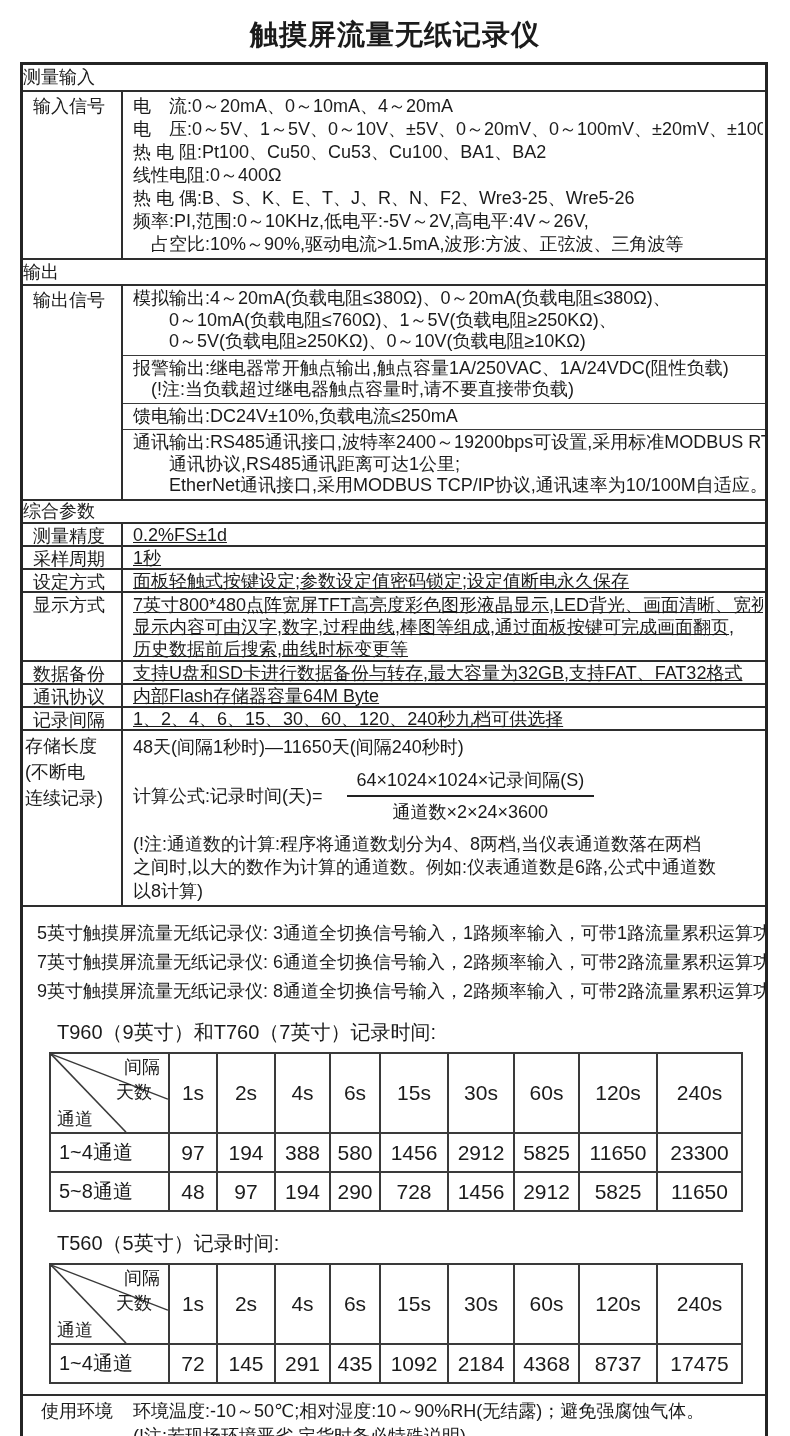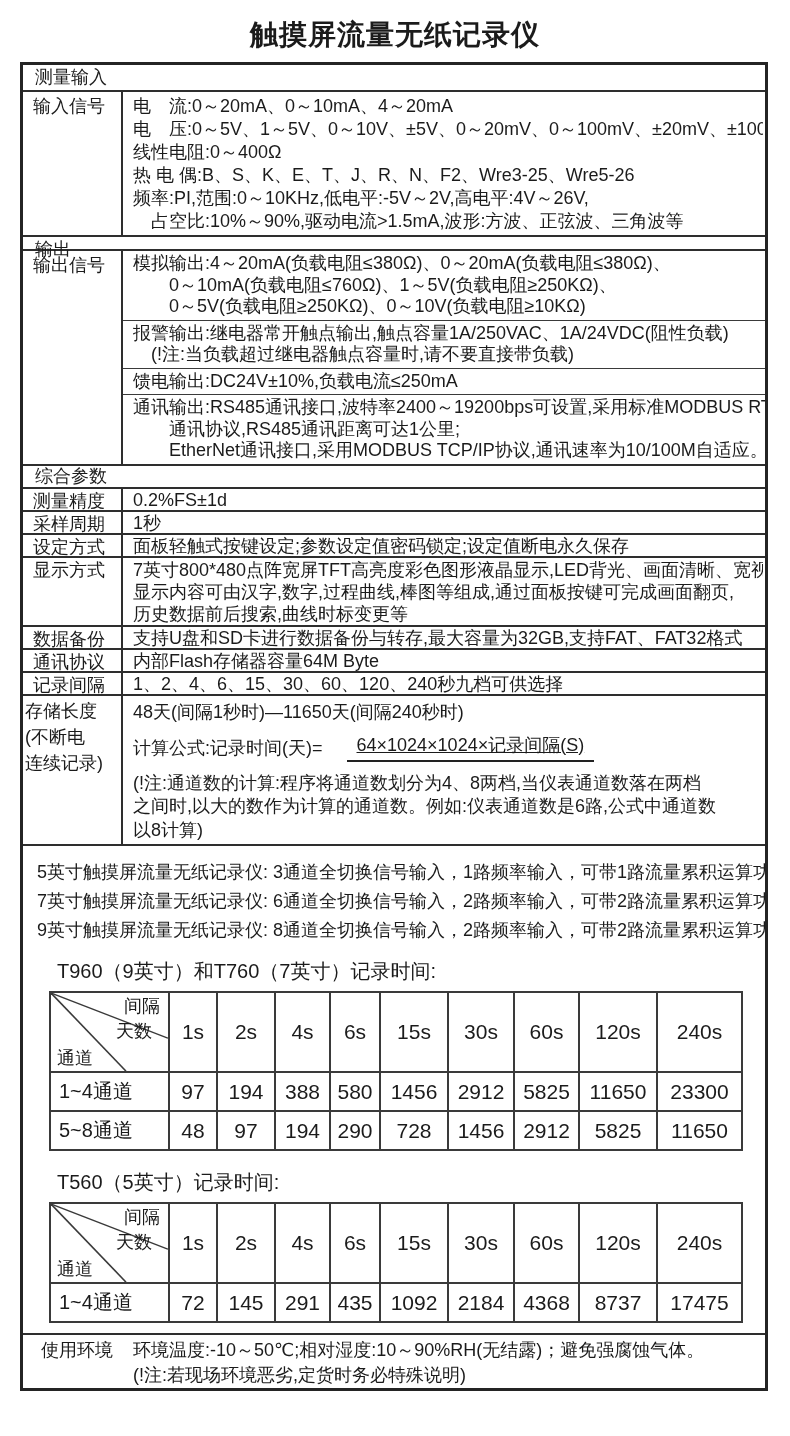--- a/index.html
+++ b/index.html
@@ -12,41 +12,41 @@
   .page-title {
     position: absolute; top: 16px; left: 0; width: 100%;
     text-align: center; font-size: 28px; font-weight: bold; letter-spacing: 1px;
   }
   .main {
     position: absolute; left: 20px; top: 62px; width: 748px;
     border: 3px solid #242424; background: #fff;
   }
   .row { border-bottom: 2px solid #2e2e2e; font-size: 18px; }
   .row:last-child { border-bottom: none; }
-  .sec-head { height: 27px; line-height: 25px; padding-left: 12px; }
+  .sec-head { height: 27px; line-height: 25px; }
   .flexrow { display: flex; }
   .lab {
     flex: 0 0 100px; width: 100px; border-right: 2px solid #2e2e2e;
     padding: 2px 2px 0 10px; line-height: 24px;
   }
   .cell { flex: 1 1 auto; min-width: 0; padding: 3px 2px 2px 10px; }
   .ln { line-height: 23px; white-space: nowrap; overflow: hidden; }
   .blk { padding: 2px 0 2px 10px; border-bottom: 1.5px solid #3a3a3a; }
   .blk:last-child { border-bottom: none; }
   .blk .ln { line-height: 21.5px; }
   .kv { display: flex; }
-  .kv .cell { padding-top: 1px; padding-bottom: 0; }
+  .kv .cell { padding-top: 1px; padding-bottom: 0; text-decoration: underline; }
   .kv .ln { line-height: 21px; }
   .h23 { height: 23px; }
   .h70 .ln { line-height: 22px; }
   .storage-content { padding: 4px 2px 2px 10px; }
   .range-ln { line-height: 24px; white-space: nowrap; }
   .formula-line { display: flex; align-items: center; margin: 10px 0 6px 0; }
   .formula-label { white-space: nowrap; }
-  .frac { display: inline-flex; flex-direction: column; text-align: center; margin-left: 24px; text-decoration: underline; }
+  .frac { display: inline-flex; flex-direction: column; text-align: center; margin-left: 24px; }
   .frac .num { padding: 0 10px 4px 10px; border-bottom: 2px solid #222; line-height: 22px; }
   .frac .den { padding-top: 4px; line-height: 22px; }
   .storage-note { margin-top: 10px; }
   .storage-note .ln { line-height: 23.5px; }
   .free { padding: 12px 0 10px 0; }
   .note-ln { line-height: 29px; padding-left: 14px; font-size: 18px; white-space: nowrap; overflow: hidden; }
   .tbl-title { margin: 13px 0 6px 34px; font-size: 20px; }
   table.rec { border-collapse: collapse; table-layout: fixed; margin-left: 26px; width: 692px; }
   table.rec td, table.rec th {
     border: 2px solid #3a3a3a; text-align: center;
@@ -73,28 +73,29 @@
 
 <div class="main">
 
   <div class="row sec-head">测量输入</div>
 
   <div class="row flexrow">
     <div class="lab">输入信号</div>
     <div class="cell">
       <div class="ln">电　流:0～20mA、0～10mA、4～20mA</div>
       <div class="ln">电　压:0～5V、1～5V、0～10V、±5V、0～20mV、0～100mV、±20mV、±100mV</div>
+      <div class="ln">热 电 阻:Pt100、Cu50、Cu53、Cu100、BA1、BA2</div>
       <div class="ln">线性电阻:0～400Ω</div>
       <div class="ln">热 电 偶:B、S、K、E、T、J、R、N、F2、Wre3-25、Wre5-26</div>
       <div class="ln">频率:PI,范围:0～10KHz,低电平:-5V～2V,高电平:4V～26V,</div>
       <div class="ln">　占空比:10%～90%,驱动电流&gt;1.5mA,波形:方波、正弦波、三角波等</div>
     </div>
   </div>
 
-  <div class="row sec-head" style="height:14px;line-height:24px;">输出</div>
+  <div class="row sec-head" style="height:26px;line-height:24px;">输出</div>
 
   <div class="row flexrow">
     <div class="lab">输出信号</div>
     <div class="cell" style="padding:0;">
       <div class="blk">
         <div class="ln">模拟输出:4～20mA(负载电阻≤380Ω)、0～20mA(负载电阻≤380Ω)、</div>
         <div class="ln">　　0～10mA(负载电阻≤760Ω)、1～5V(负载电阻≥250KΩ)、</div>
         <div class="ln">　　0～5V(负载电阻≥250KΩ)、0～10V(负载电阻≥10KΩ)</div>
       </div>
       <div class="blk">
@@ -164,20 +165,21 @@
       <div>存储长度</div>
       <div>(不断电</div>
       <div>连续记录)</div>
     </div>
     <div class="storage-content">
       <div class="range-ln">48天(间隔1秒时)—11650天(间隔240秒时)</div>
       <div class="formula-line">
         <span class="formula-label">计算公式:记录时间(天)=</span>
         <span class="frac">
           <span class="num">64×1024×1024×记录间隔(S)</span>
+          <span class="den">通道数×2×24×3600</span>
         </span>
       </div>
       <div class="storage-note">
         <div class="ln">(!注:通道数的计算:程序将通道数划分为4、8两档,当仪表通道数落在两档</div>
         <div class="ln">之间时,以大的数作为计算的通道数。例如:仪表通道数是6路,公式中通道数</div>
         <div class="ln">以8计算)</div>
       </div>
     </div>
   </div>
 

